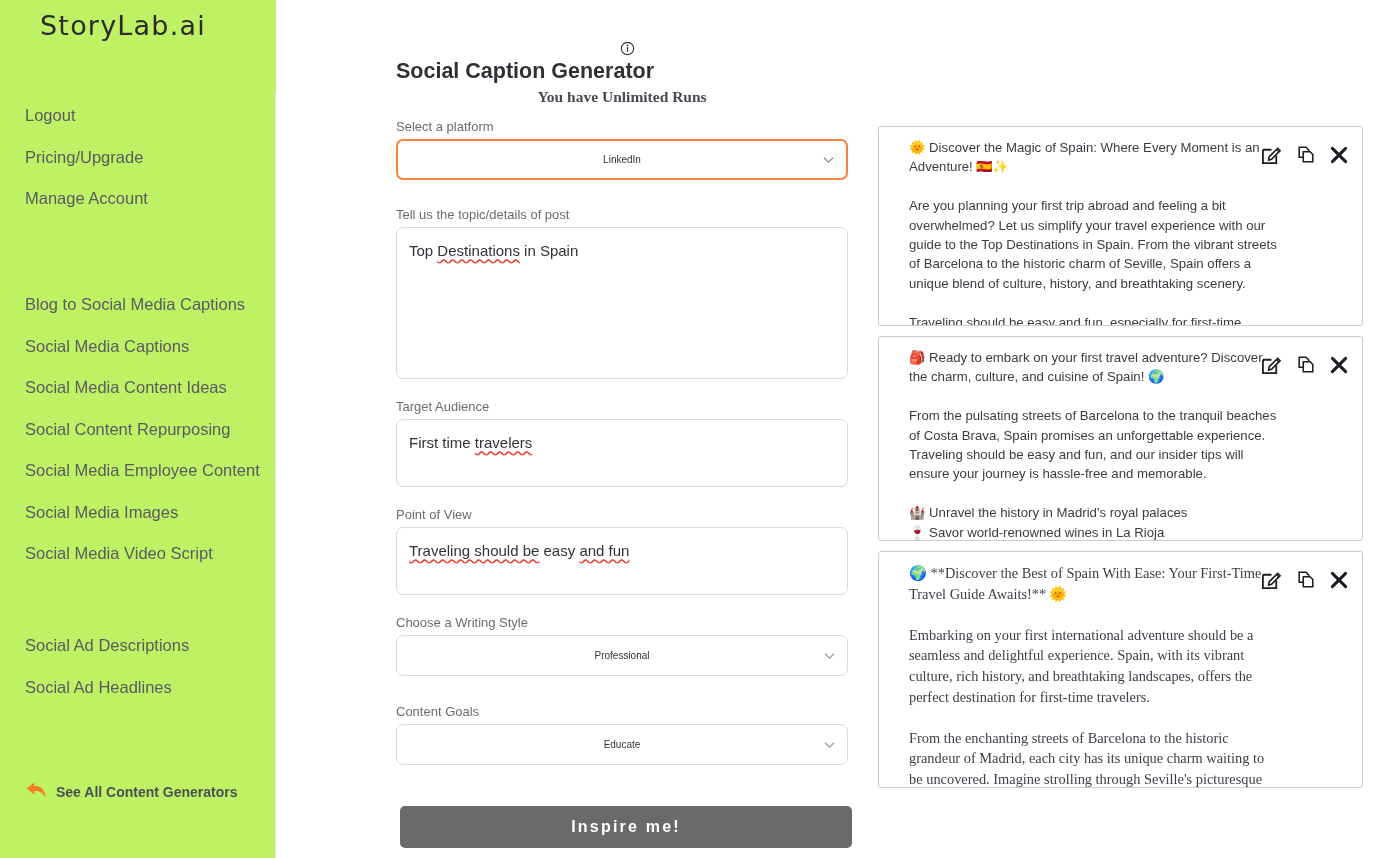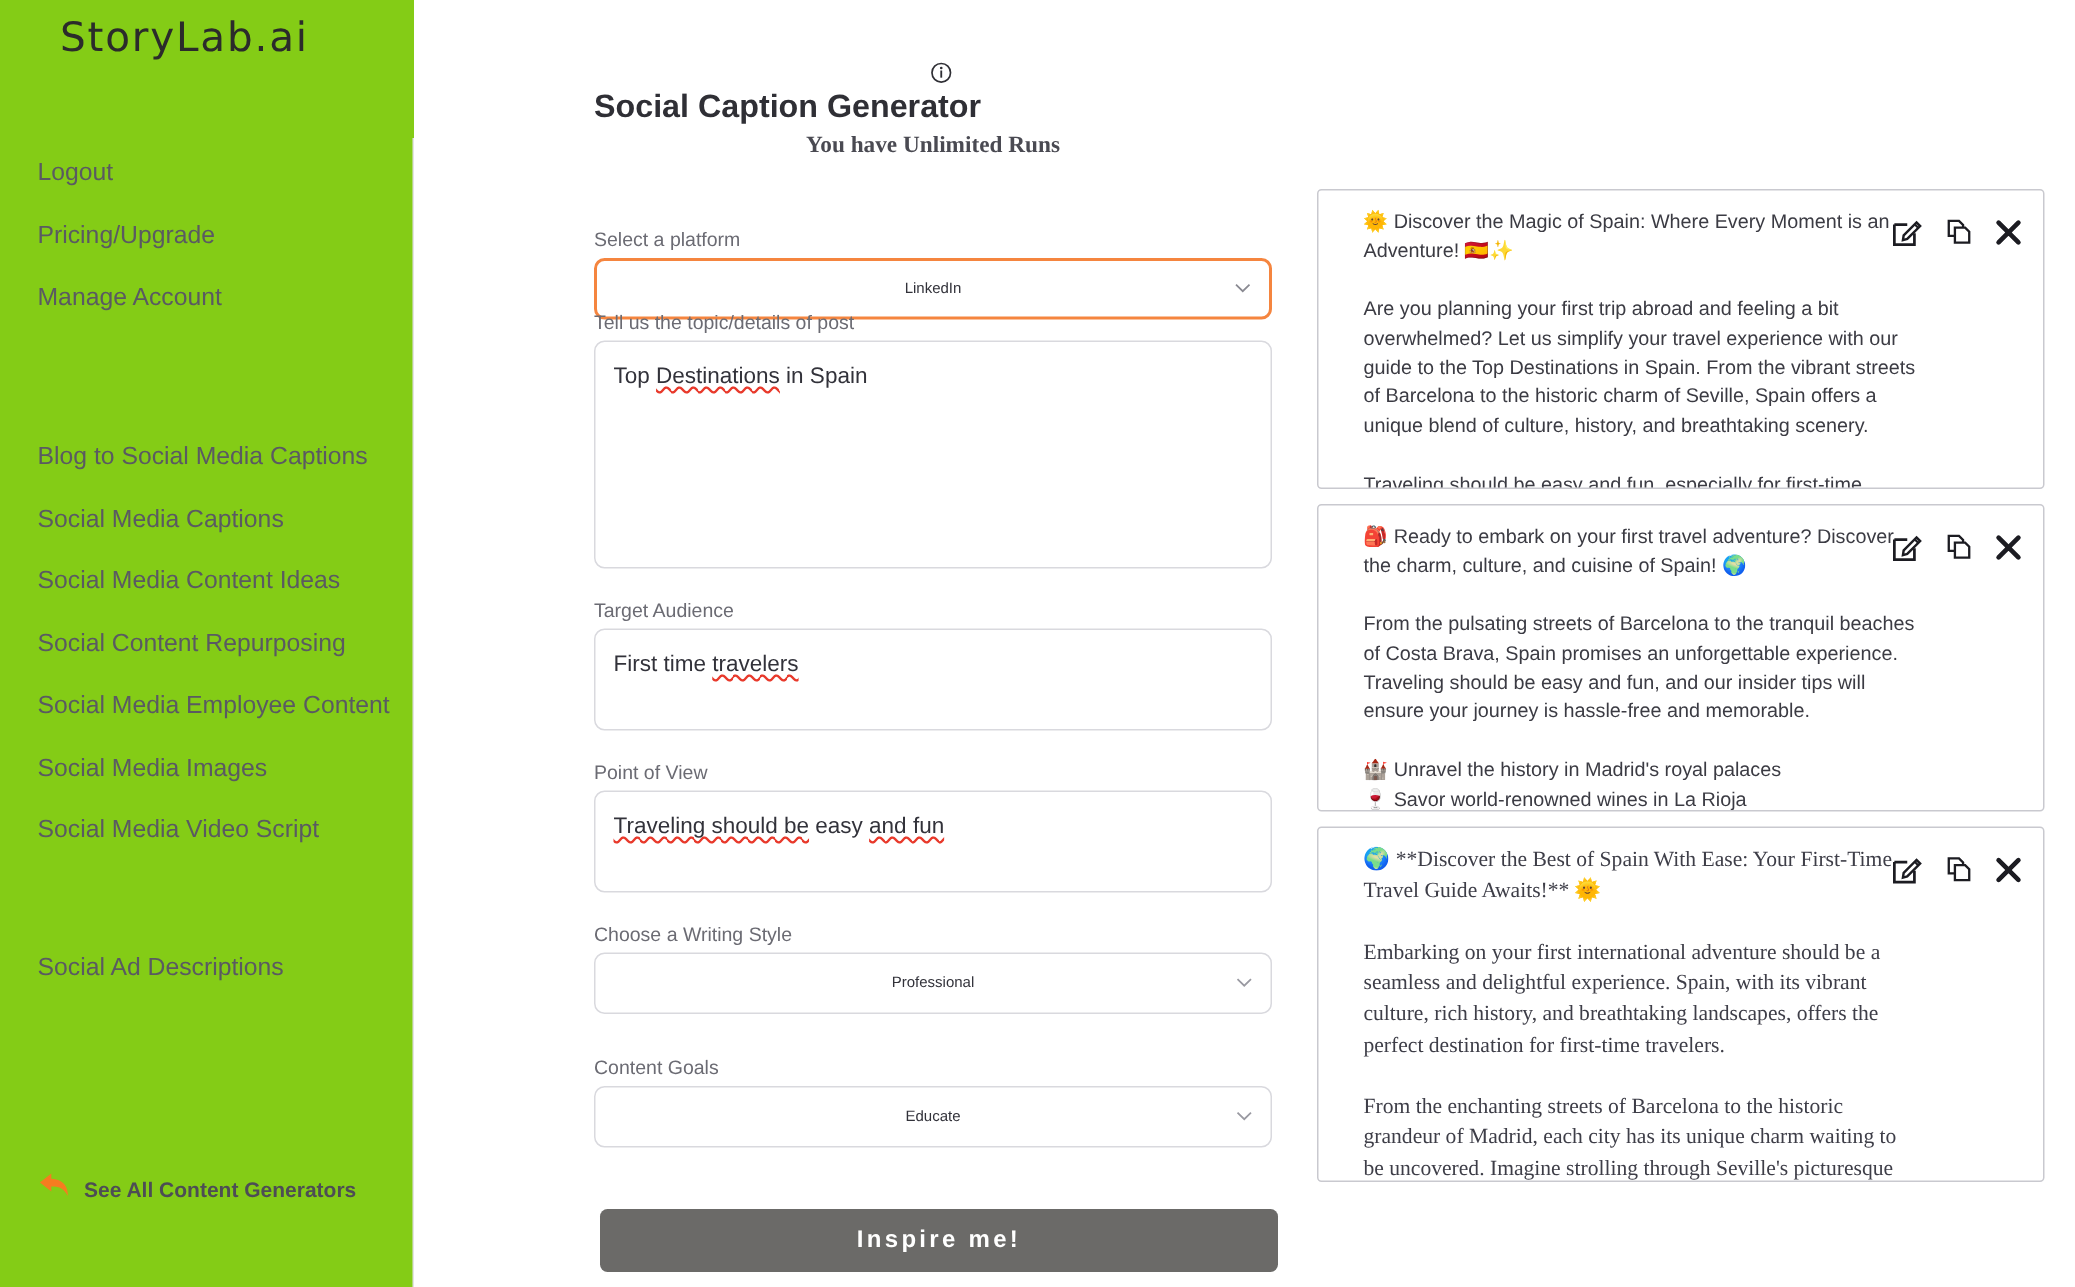--- a/index.html
+++ b/index.html
@@ -9,21 +9,21 @@
     background: #ffffff;
     font-family: "Liberation Sans", sans-serif;
     overflow: hidden;
   }
   .page { position: relative; width: 1383px; height: 858px; }
 
   
   .sidebar {
     position: absolute; left: 0; top: 0;
     width: 276px; height: 858px;
-    background: #84cc16;
+    background: #bef264;
   }
   .sidebar-divider {
     position: absolute; left: 275px; top: 92px;
     width: 1px; height: 766px;
     background: #e3e3e6;
   }
   .logo {
     position: absolute; left: 40px; top: 10px;
     font-size: 27px; font-weight: 400;
     letter-spacing: 1.2px;
@@ -72,21 +72,21 @@
     width: 452px; text-align: center;
     font-family: "Liberation Serif", serif;
     font-size: 15.5px; font-weight: 700;
     color: #4a4a52;
   }
   .field-label {
     font-size: 13px; color: #6b6b73;
     margin-bottom: 5px; display: block;
   }
   .field-block { position: absolute; left: 0; width: 452px; }
-  .fb-platform { top: 119px; margin-top: 33px; }
+  .fb-platform { top: 119px; }
   .fb-topic    { top: 207px; }
   .fb-audience { top: 399px; }
   .fb-pov      { top: 507px; }
   .fb-style    { top: 615px; }
   .fb-goals    { top: 704px; }
 
   .select-box {
     position: relative;
     width: 452px; height: 41px;
     border: 1px solid #d9d9de;
@@ -189,20 +189,21 @@
       <a class="nav-item">Social Media Captions</a>
       <a class="nav-item">Social Media Content Ideas</a>
       <a class="nav-item">Social Content Repurposing</a>
       <a class="nav-item">Social Media Employee Content</a>
       <a class="nav-item">Social Media Images</a>
       <a class="nav-item">Social Media Video Script</a>
     </nav>
 
     <nav class="nav-low">
       <a class="nav-item">Social Ad Descriptions</a>
+      <a class="nav-item">Social Ad Headlines</a>
     </nav>
 
     <div class="see-all">
       <span class="back-arrow">
         <svg width="22" height="18" viewBox="0 0 22 18">
           <path d="M9.2 1.4 L1.6 7.4 L9.2 13.4 L9.2 10.0 C14.5 9.9 17.6 11.2 20.2 16.4 C20.6 10.0 17.0 5.2 9.2 4.8 Z" fill="#f57c20"></path>
         </svg>
       </span>
       <span class="see-all-label">See All Content Generators</span>
     </div>

